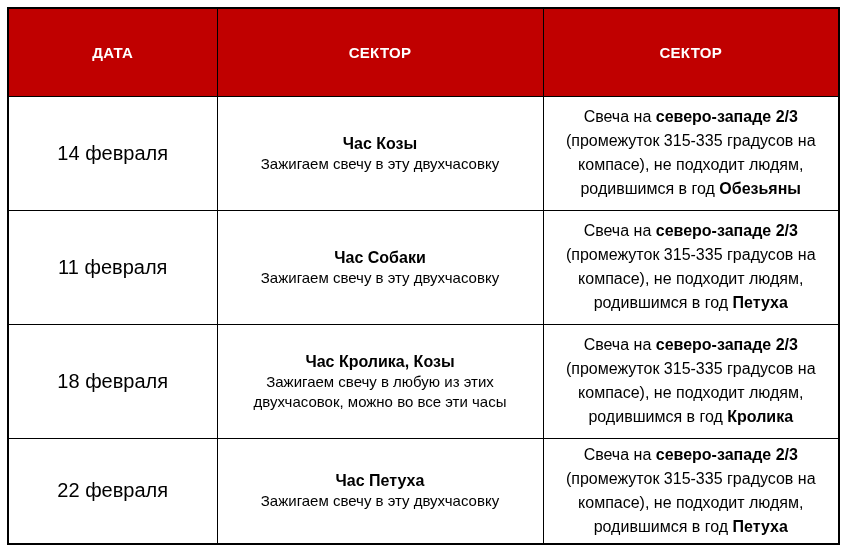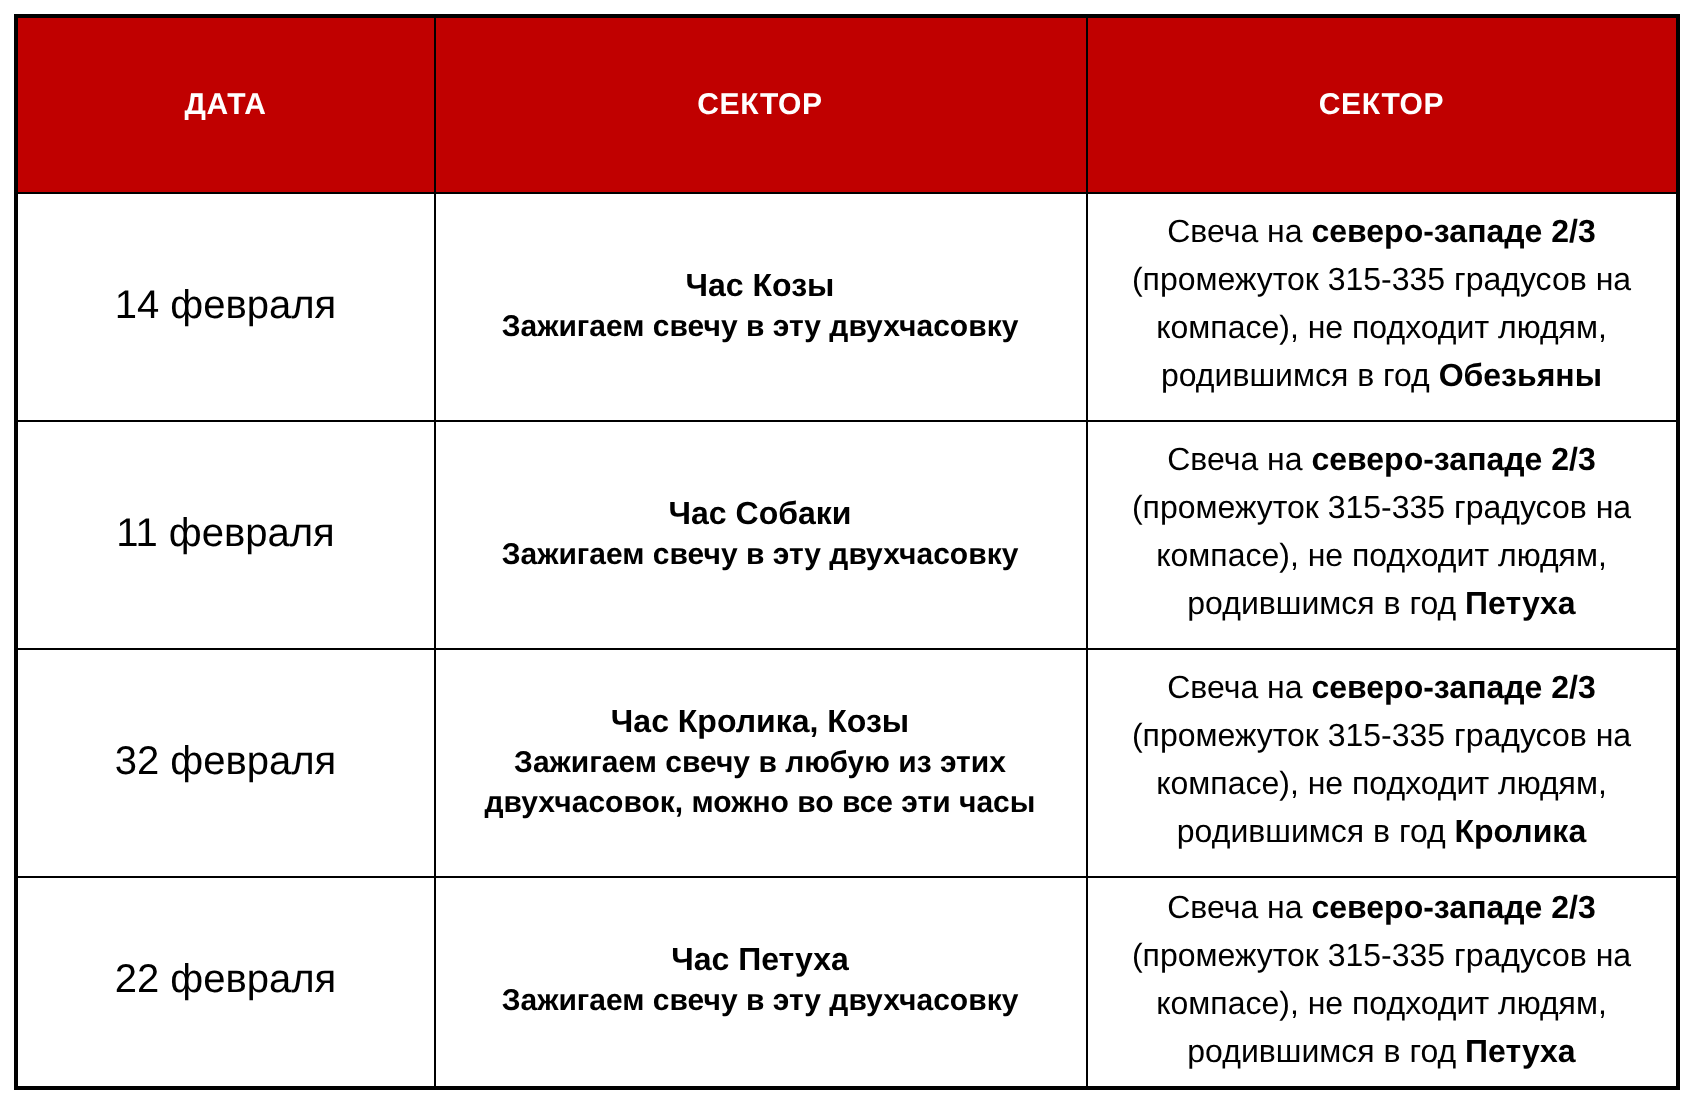--- a/index.html
+++ b/index.html
@@ -48,21 +48,21 @@
     padding: 2px 6px;
   }
   td.time-cell { padding: 2px 4px; }
   .time-title {
     font-size: 16px;
     font-weight: bold;
     line-height: 21px;
   }
   .time-sub {
     font-size: 15px;
-    font-weight: bold;
+    font-weight: normal;
     line-height: 20px;
   }
   td.sector-cell {
     font-size: 16px;
     line-height: 24px;
     padding: 0 8px;
   }
   td.sector-cell b { font-weight: bold; }
 </style>
 </head>
@@ -93,21 +93,21 @@
       </tr>
       <tr>
         <td class="date-cell">11 февраля</td>
         <td class="time-cell">
           <div class="time-title">Час Собаки</div>
           <div class="time-sub">Зажигаем свечу в эту двухчасовку</div>
         </td>
         <td class="sector-cell"><span>Свеча на </span><b>северо-западе 2/3</b><span> (промежуток 315-335 градусов на компасе), не подходит людям, родившимся в год </span><b>Петуха</b></td>
       </tr>
       <tr>
-        <td class="date-cell">32 февраля</td>
+        <td class="date-cell">18 февраля</td>
         <td class="time-cell">
           <div class="time-title">Час Кролика, Козы</div>
           <div class="time-sub">Зажигаем свечу в любую из этих двухчасовок, можно во все эти часы</div>
         </td>
         <td class="sector-cell"><span>Свеча на </span><b>северо-западе 2/3</b><span> (промежуток 315-335 градусов на компасе), не подходит людям, родившимся в год </span><b>Кролика</b></td>
       </tr>
       <tr>
         <td class="date-cell">22 февраля</td>
         <td class="time-cell">
           <div class="time-title">Час Петуха</div>

